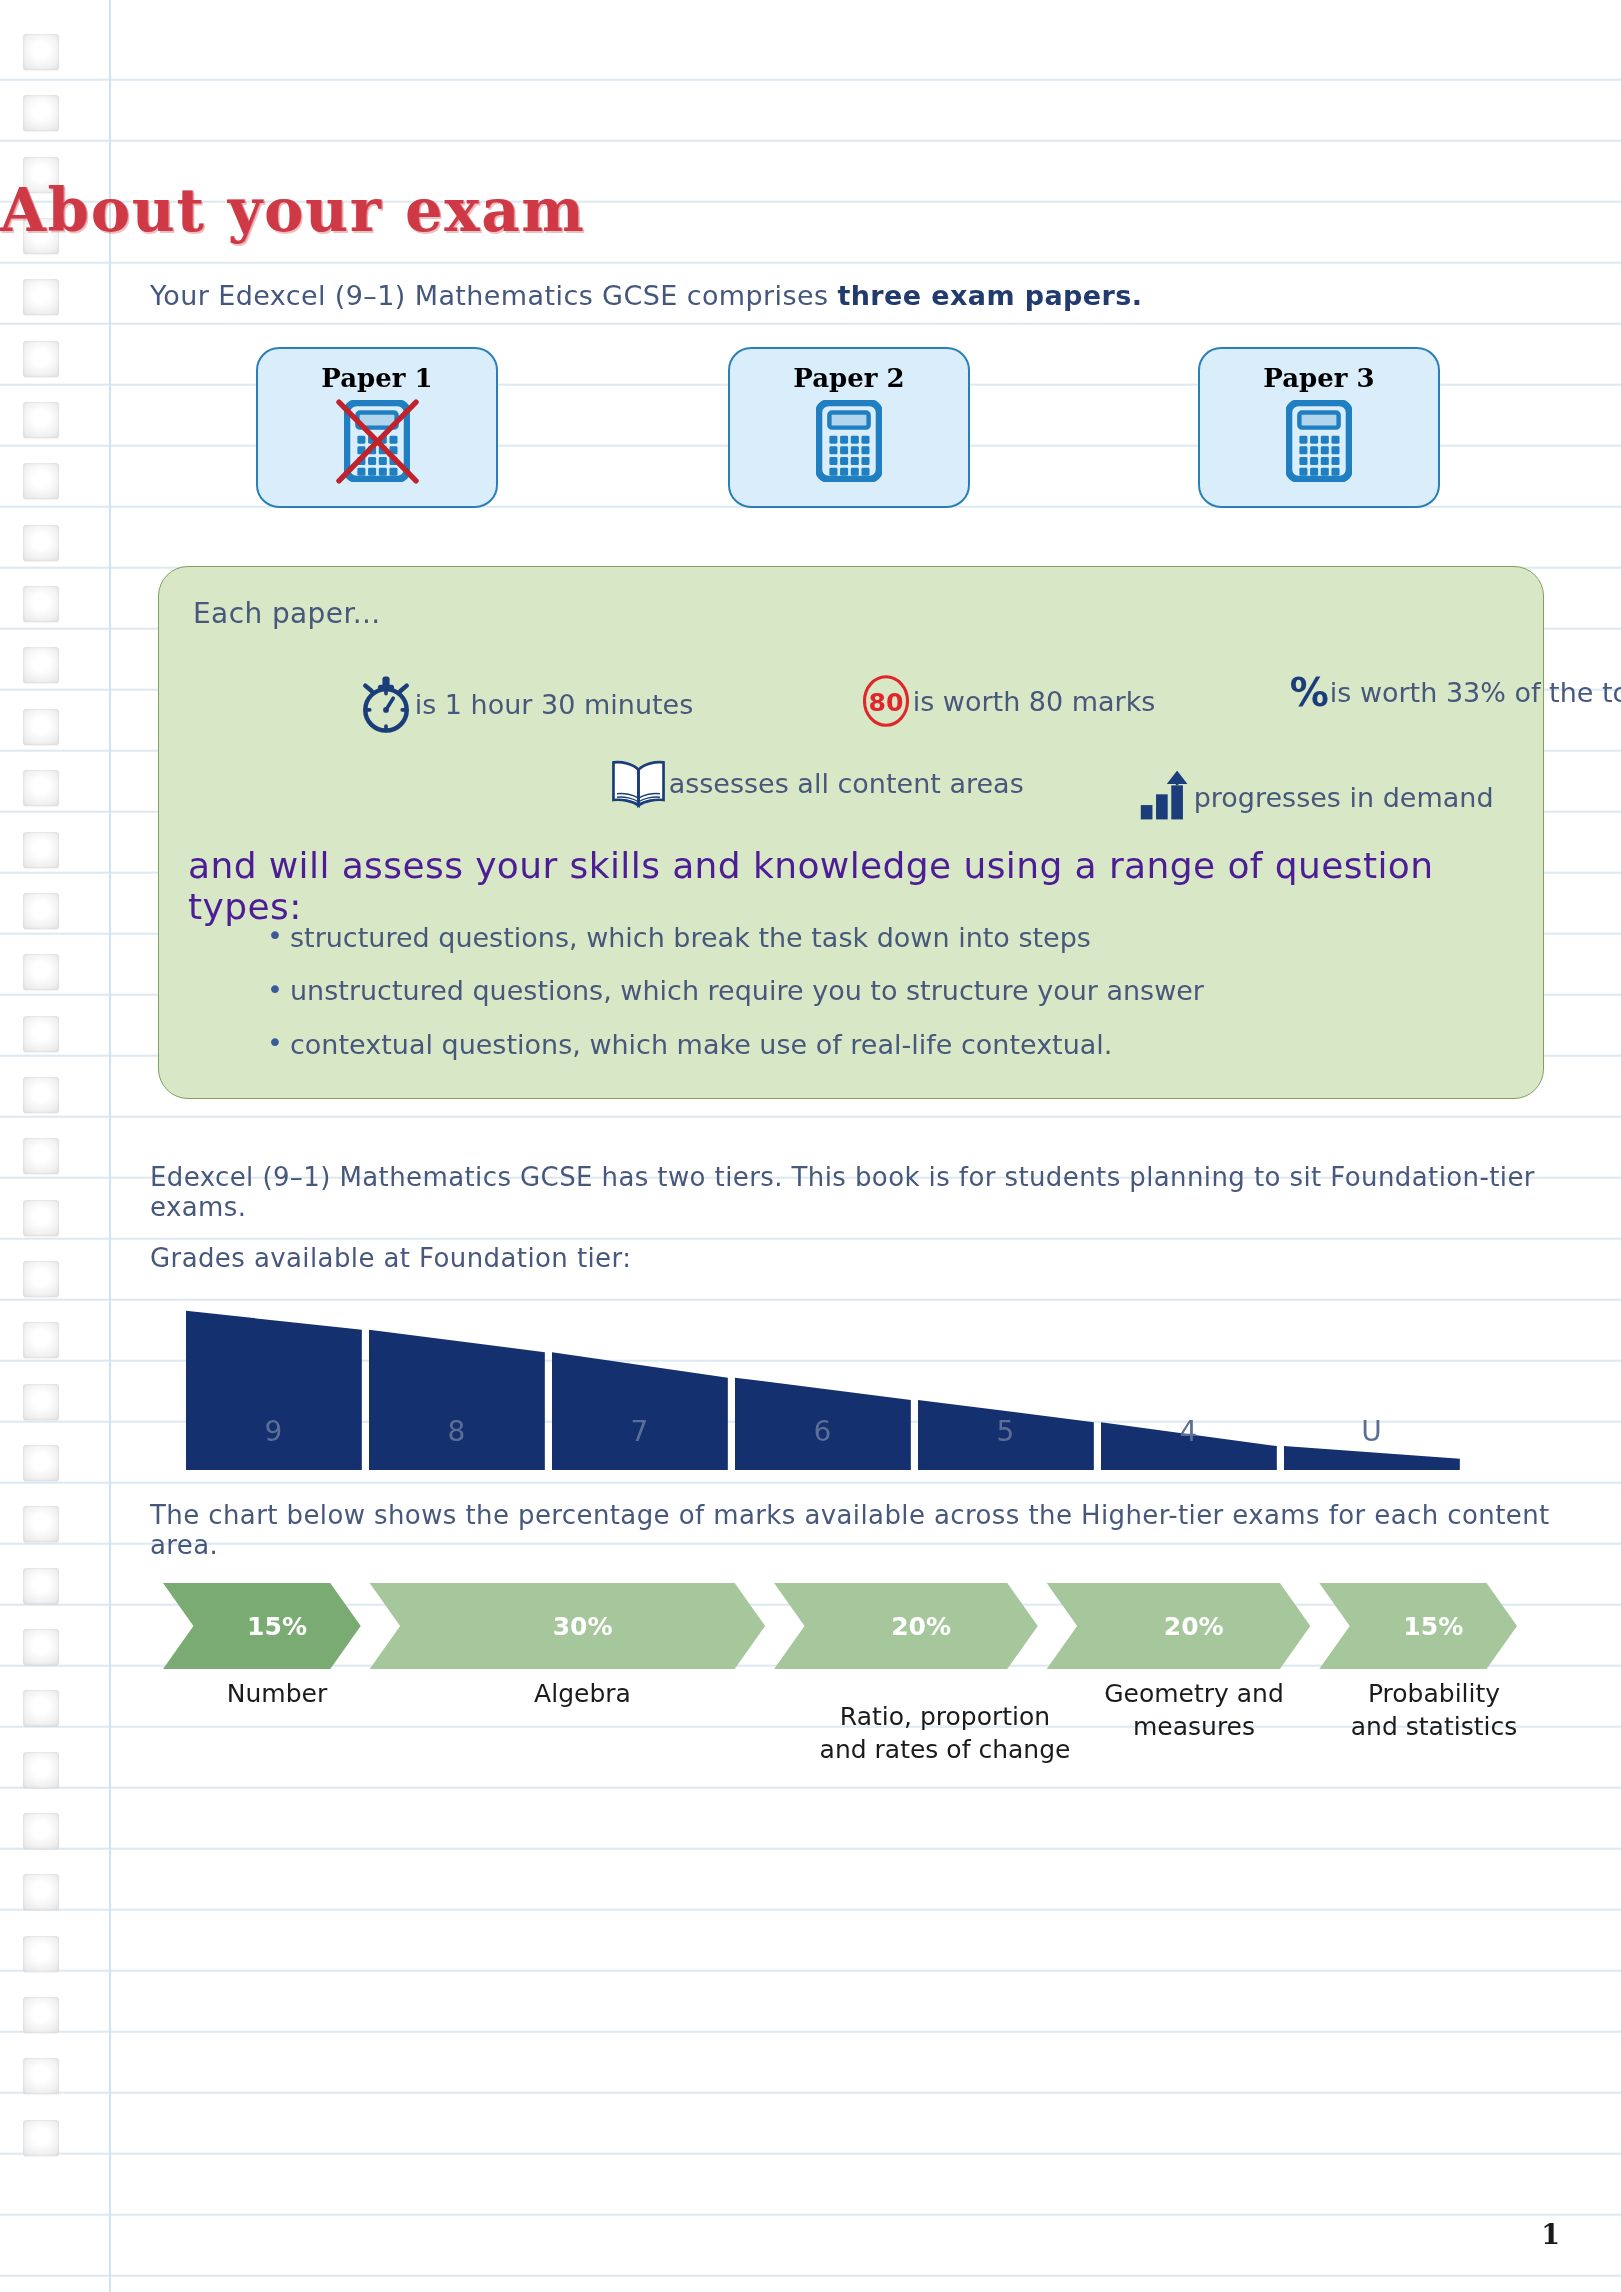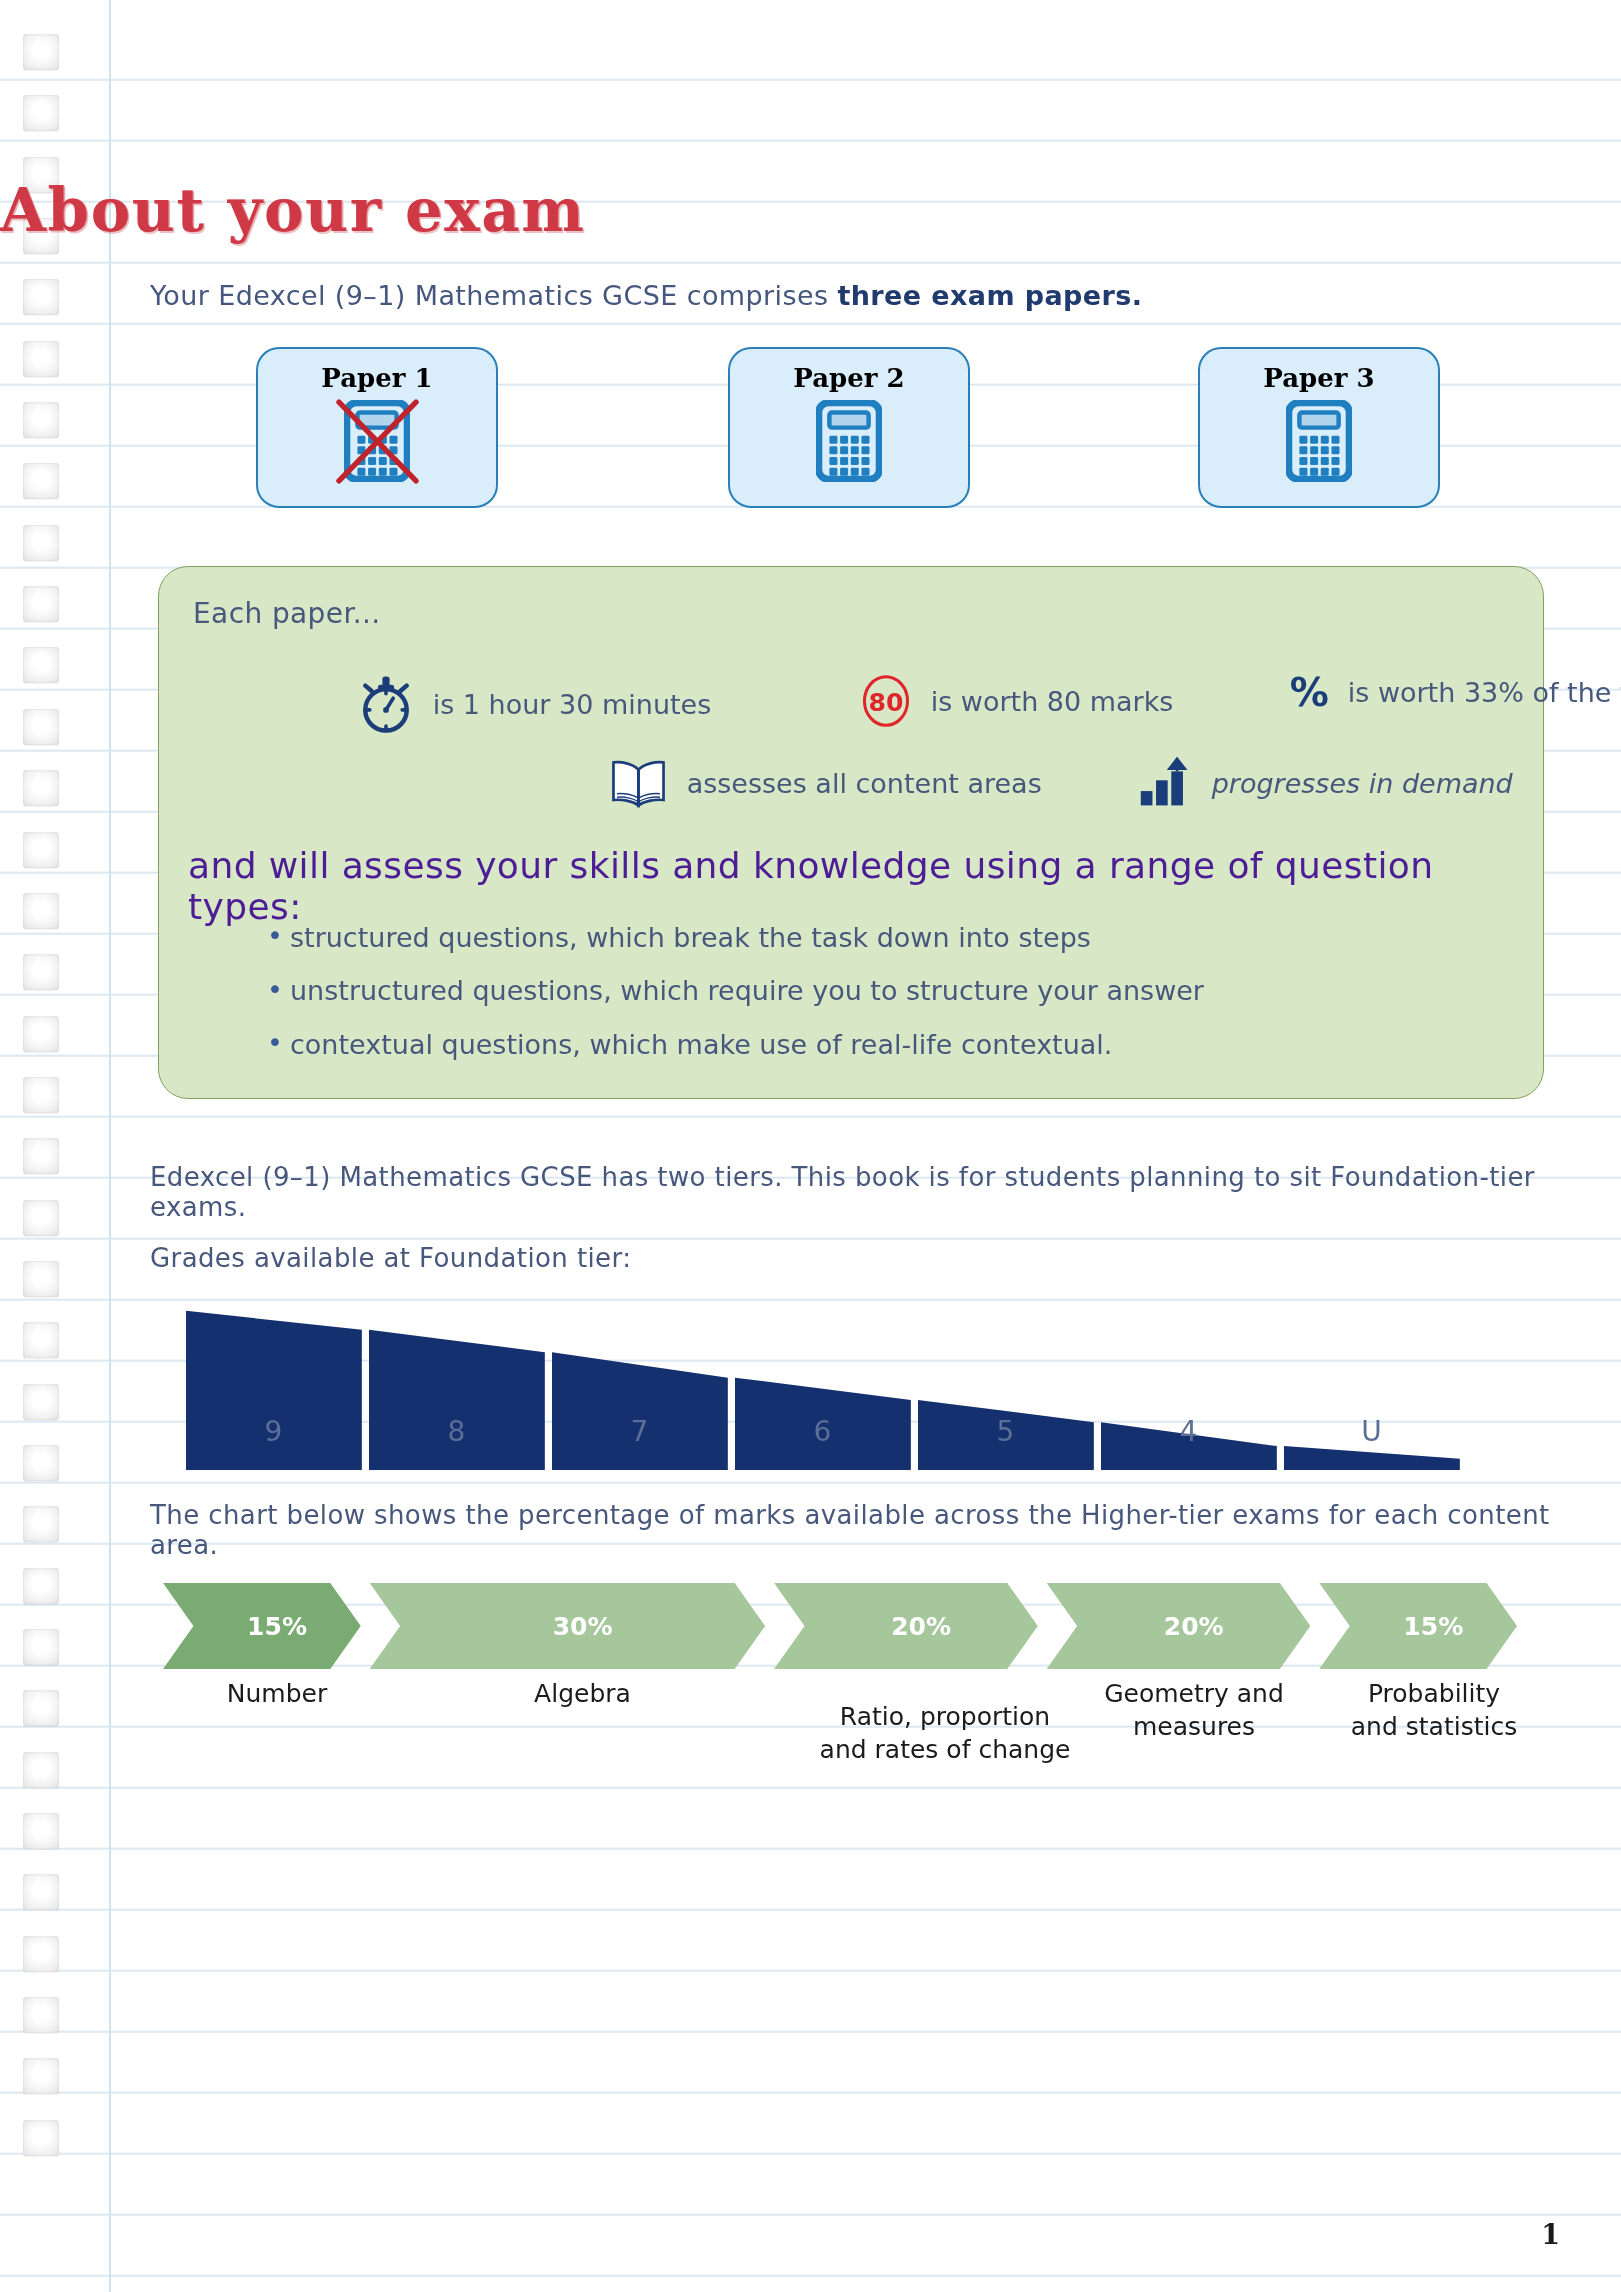--- a/index.html
+++ b/index.html
@@ -189,31 +189,31 @@
     position: absolute;
     left: 19.7px;
     top: 190px;
     width: 1343px;
     height: 77px;
   }
   .fact {
     position: absolute;
     display: flex;
     align-items: center;
-    gap: 19px;
+    gap: 1px;
     font-size: 27px;
     color: #47587c;
     white-space: nowrap;
   }
   .fact .ic { flex: none; display: block; }
   .f1 { left: 179px; top: 0; }
   .f2 { left: 681px; top: 0; }
   .f3 { left: 1111px; top: 0; }
   .f4 { left: 430px; top: 0; }
-  .f5 { left: 958px; top: 0; font-style: italic; }
+  .f5 { left: 958px; top: 14px; }
   .pct-glyph {
     font-family: "DejaVu Sans", sans-serif;
     font-weight: bold;
     font-size: 39px;
     color: #1b3e7a;
     line-height: 1;
   }
   .and-will {
     position: absolute;
     left: 29px;

